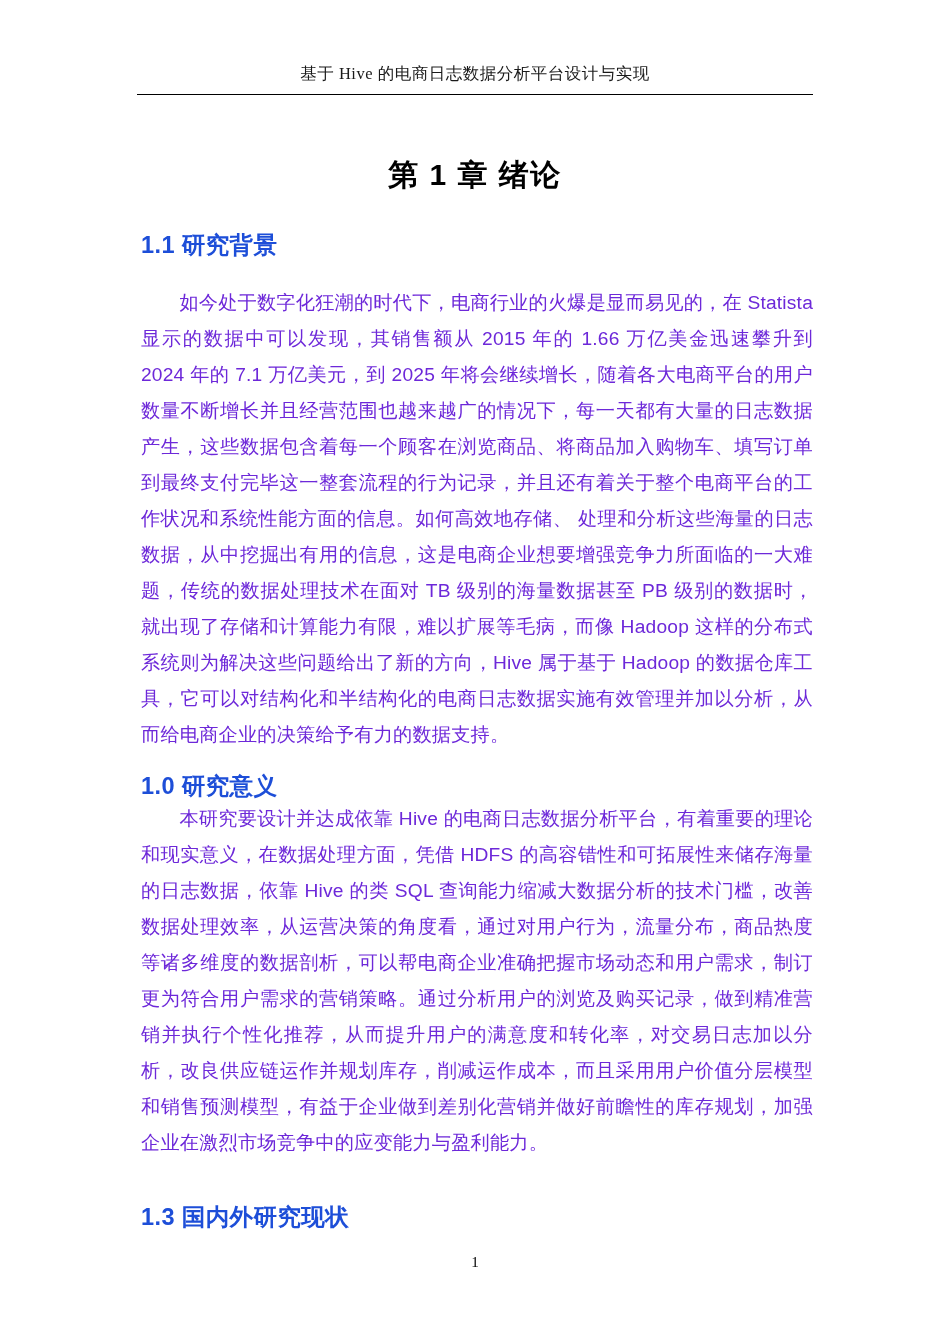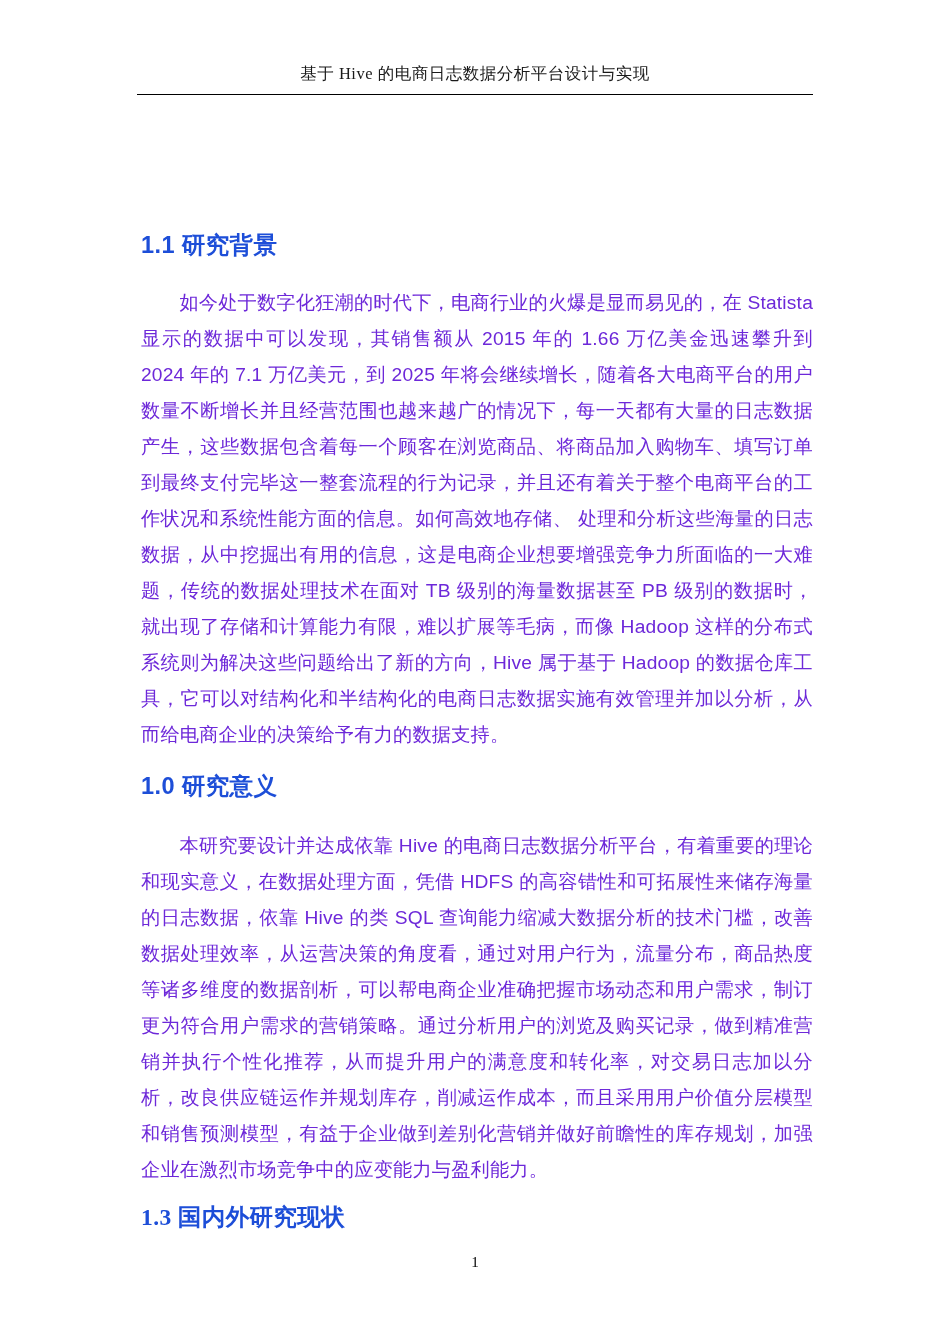--- a/index.html
+++ b/index.html
@@ -65,38 +65,38 @@
     left: 141px;
     font-family: "Liberation Sans", "DejaVu Sans", sans-serif;
     font-weight: bold;
     font-size: 23.5px;
     letter-spacing: 0.4px;
     color: #1d4ed8;
     white-space: nowrap;
   }
   #h-1-1 { top: 205px; }
   #h-1-2 { top: 746px; }
-  #h-1-3 { top: 1177px; font-family: Liberation Serif, serif; }
+  #h-1-3 { top: 1177px; }
 
   
   .body-par {
     position: absolute;
     left: 141px;
     width: 672px;
     font-family: Liberation Sans, sans-serif;
     font-size: 19.2px;
     line-height: 36px;
     text-align: justify;
     text-justify: inter-ideograph;
     text-indent: 2em;
     color: #6d28d9;
     letter-spacing: 0.2px;
   }
   #par-1 { top: 262px; }
-  #par-2 { top: 805px; }
+  #par-2 { top: 778px; }
 
   
   .page-number {
     position: absolute;
     left: 137px;
     top: 1250px;
     width: 676px;
     text-align: center;
     font-family: "Liberation Serif", "DejaVu Serif", serif;
     font-size: 15px;
@@ -105,20 +105,21 @@
 </style>
 </head>
 <body>
 
 <div class="page">
 
   <div class="running-header">基于 Hive 的电商日志数据分析平台设计与实现</div>
 
   <div class="header-rule"></div>
 
+  <h1 class="chapter-title">第 1 章  绪论</h1>
 
   <h2 class="heading2" id="h-1-1">1.1 研究背景</h2>
 
   <p class="body-par" id="par-1">如今处于数字化狂潮的时代下，电商行业的火爆是显而易见的，在 Statista 显示的数据中可以发现，其销售额从 2015 年的 1.66 万亿美金迅速攀升到 2024 年的 7.1 万亿美元，到 2025 年将会继续增长，随着各大电商平台的用户数量不断增长并且经营范围也越来越广的情况下，每一天都有大量的日志数据产生，这些数据包含着每一个顾客在浏览商品、将商品加入购物车、填写订单到最终支付完毕这一整套流程的行为记录，并且还有着关于整个电商平台的工作状况和系统性能方面的信息。如何高效地存储、 处理和分析这些海量的日志数据，从中挖掘出有用的信息，这是电商企业想要增强竞争力所面临的一大难题，传统的数据处理技术在面对 TB 级别的海量数据甚至 PB 级别的数据时，就出现了存储和计算能力有限，难以扩展等毛病，而像 Hadoop 这样的分布式系统则为解决这些问题给出了新的方向，Hive 属于基于 Hadoop 的数据仓库工具，它可以对结构化和半结构化的电商日志数据实施有效管理并加以分析，从而给电商企业的决策给予有力的数据支持。</p>
 
   <h2 class="heading2" id="h-1-2">1.0 研究意义</h2>
 
   <p class="body-par" id="par-2">本研究要设计并达成依靠 Hive 的电商日志数据分析平台，有着重要的理论和现实意义，在数据处理方面，凭借 HDFS 的高容错性和可拓展性来储存海量的日志数据，依靠 Hive 的类 SQL 查询能力缩减大数据分析的技术门槛，改善数据处理效率，从运营决策的角度看，通过对用户行为，流量分布，商品热度等诸多维度的数据剖析，可以帮电商企业准确把握市场动态和用户需求，制订更为符合用户需求的营销策略。通过分析用户的浏览及购买记录，做到精准营销并执行个性化推荐，从而提升用户的满意度和转化率，对交易日志加以分析，改良供应链运作并规划库存，削减运作成本，而且采用用户价值分层模型和销售预测模型，有益于企业做到差别化营销并做好前瞻性的库存规划，加强企业在激烈市场竞争中的应变能力与盈利能力。</p>
 
   <h2 class="heading2" id="h-1-3">1.3 国内外研究现状</h2>

